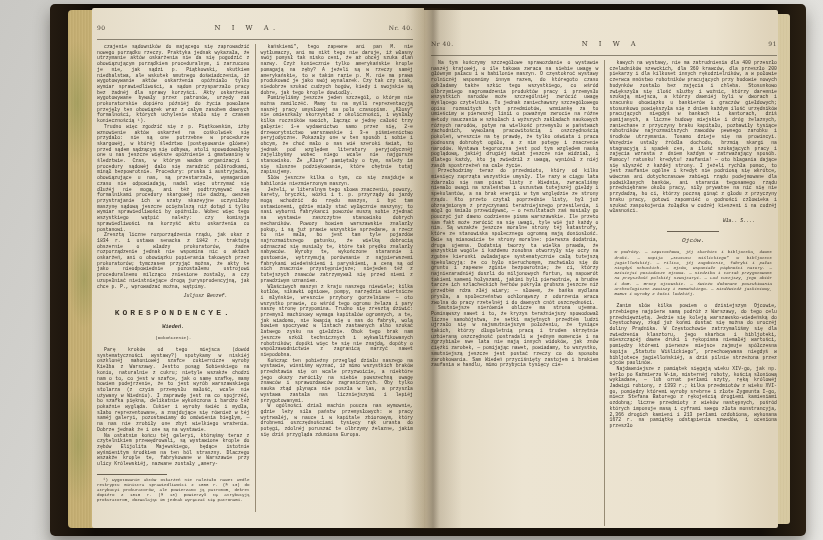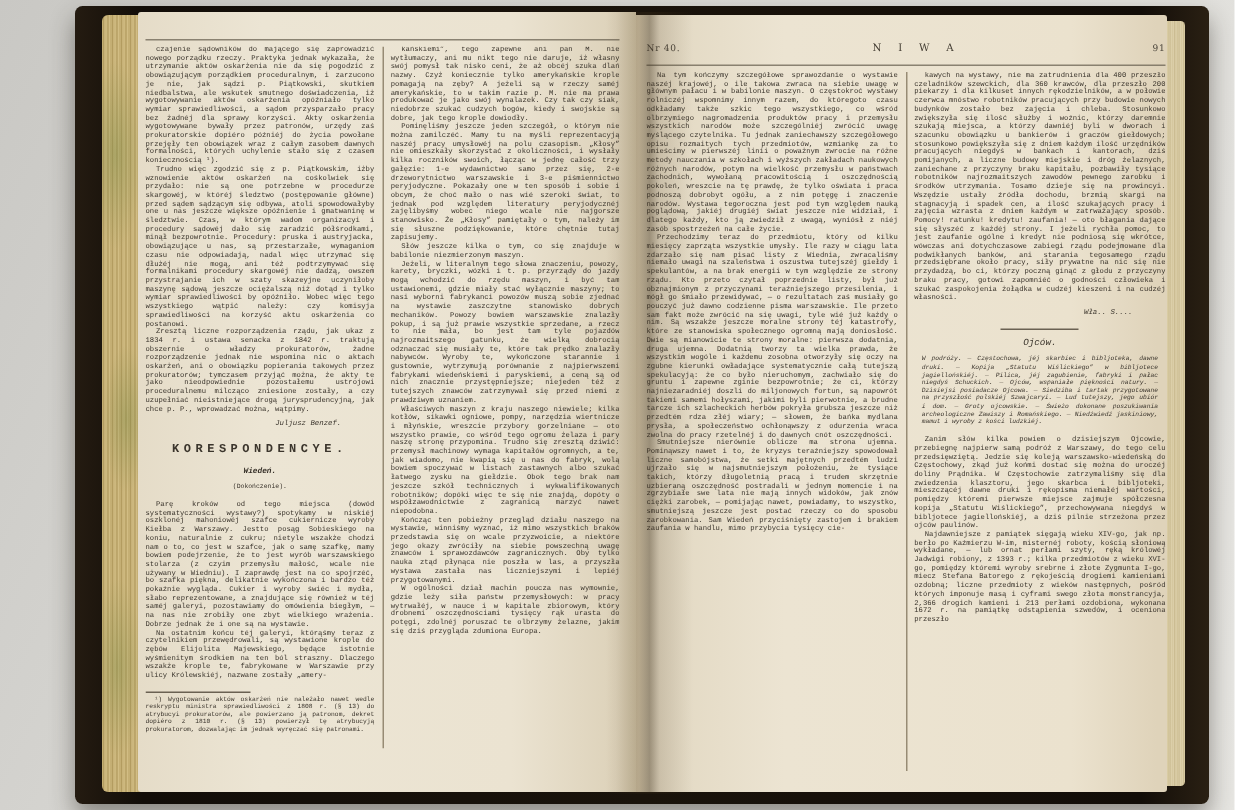--- a/index.html
+++ b/index.html
@@ -38,21 +38,21 @@
     left:424px;top:10px;width:354px;height:518px;
     background:linear-gradient(90deg,#c9bb9e 0%,#e2d8c2 4%,#ece4d2 28%,#ebe2ce 82%,#dfd3ba 98%);
     border-radius:0 2px 2px 0;
   }
   .gutter{
     position:absolute;left:404px;top:8px;width:58px;height:521px;pointer-events:none;
     background:linear-gradient(90deg,rgba(80,62,36,0) 0%,rgba(80,62,36,.18) 38%,rgba(55,42,24,.38) 50%,rgba(80,62,36,.16) 62%,rgba(80,62,36,0) 100%);
   }
   .content{position:absolute;color:#38322a;}
   .content-left{left:97px;top:24px;width:316px;height:494px;}
-  .content-right{left:431px;top:28px;width:346px;height:492px;}
+  .content-right{left:431px;top:40px;width:346px;height:492px;}
   .pg-header{display:flex;align-items:baseline;justify-content:space-between;height:13px;}
   .pg-num,.pg-issue{font-size:6px;letter-spacing:.5px;color:#4a443a;}
   .pg-title{font-size:6.8px;letter-spacing:4.5px;color:#453f35;}
   .hrule{border-top:1px solid #6a6152;opacity:.75;margin:2px 0 4px 0;}
   .cols{display:flex;overflow:hidden;}
   .cols-left{height:468px;}
   .cols-right{height:466px;}
   .col{width:50%;overflow:hidden;text-align:justify;font-size:4.8px;line-height:5.7px;font-family:Liberation Mono, monospace;}
   .col + .col{border-left:1px solid #978b74;padding-left:5px;}
   .col-a{padding-right:5px;}
@@ -72,20 +72,25 @@
 <body>
 
 <div class="scene">
   <div class="book"></div>
   <div class="edge-left"></div>
   <div class="edge-right"></div>
   <div class="page page-left"></div>
   <div class="page page-right"></div>
 
   <div class="content content-left">
+    <div class="pg-header">
+      <span class="pg-num">90</span>
+      <span class="pg-title">N I W A.</span>
+      <span class="pg-issue">Nr. 40.</span>
+    </div>
     <div class="hrule"></div>
     <div class="cols cols-left">
       <div class="col col-a">
         <p>czajenie sądowników do mającego się zaprowadzić nowego porządku rzeczy. Praktyka jednak wykazała, że utrzymanie aktów oskarżenia nie da się pogodzić z obowiązującym porządkiem proceduralnym, i zarzucono je nie, jak sądzi p. Piątkowski, skutkiem niedbalstwa, ale wskutek smutnego doświadczenia, iż wygotowywanie aktów oskarżenia opóźniało tylko wymiar sprawiedliwości, a sądom przysparzało pracy bez żadnéj dla sprawy korzyści. Akty oskarżenia wygotowywane bywały przez patronów, urzędy zaś prokuratorskie dopiéro późniéj do życia powołane przejęły ten obowiązek wraz z całym zasobem dawnych formalności, których uchylenie stało się z czasem koniecznością ¹).</p>
         <p>Trudno więc zgodzić się z p. Piątkowskim, iżby wznowienie aktów oskarżeń na cośkolwiek się przydało: nie są one potrzebne w procedurze skargowéj, w któréj śledztwo (postępowanie główne) przed sądem sądzącym się odbywa, atoli spowodowałyby one u nas jeszcze większe opóźnienie i gmatwaninę w śledztwie. Czas, w którym wadom organizacyi i procedury sądowéj dało się zaradzić półśrodkami, minął bezpowrotnie. Procedury: pruska i austryjacka, obowiązujące u nas, są przestarzałe, wymaganiom czasu nie odpowiadają, nadal więc utrzymać się dłużéj nie mogą, ani téż podtrzymywać się formalnikami procedury skargowéj nie dadzą, owszem przystrajanie ich w szaty skazeyjne uczyniłoby maszynę sądową jeszcze ociężalszą niż dotąd i tylko wymiar sprawiedliwości by opóźniło. Wobec więc tego wszystkiego wątpić należy: czy komisyja sprawiedliwości na korzyść aktu oskarżenia co postanowi.</p>
         <p>Zresztą liczne rozporządzenia rządu, jak ukaz z 1834 r. i ustawa senacka z 1842 r. traktują obszernie o władzy prokuratorów, żadne rozporządzenie jednak nie wspomina nic o aktach oskarżeń, ani o obowiązku popierania takowych przez prokuratorów; tymczasem przyjąć można, że akty te jako nieodpowiednie pozostałemu ustrojowi proceduralnemu milcząco zniesione zostały, a czy uzupełniać nieistniejące drogą jurysprudencyjną, jak chce p. P., wprowadzać można, wątpimy.</p>
         <span class="sig">Juljusz Benzef.</span>
         <div class="big-heading">KORESPONDENCYE.</div>
         <div class="sub-heading">Wiedeń.</div>
         <div class="sub-note">(Dokończenie).</div>

